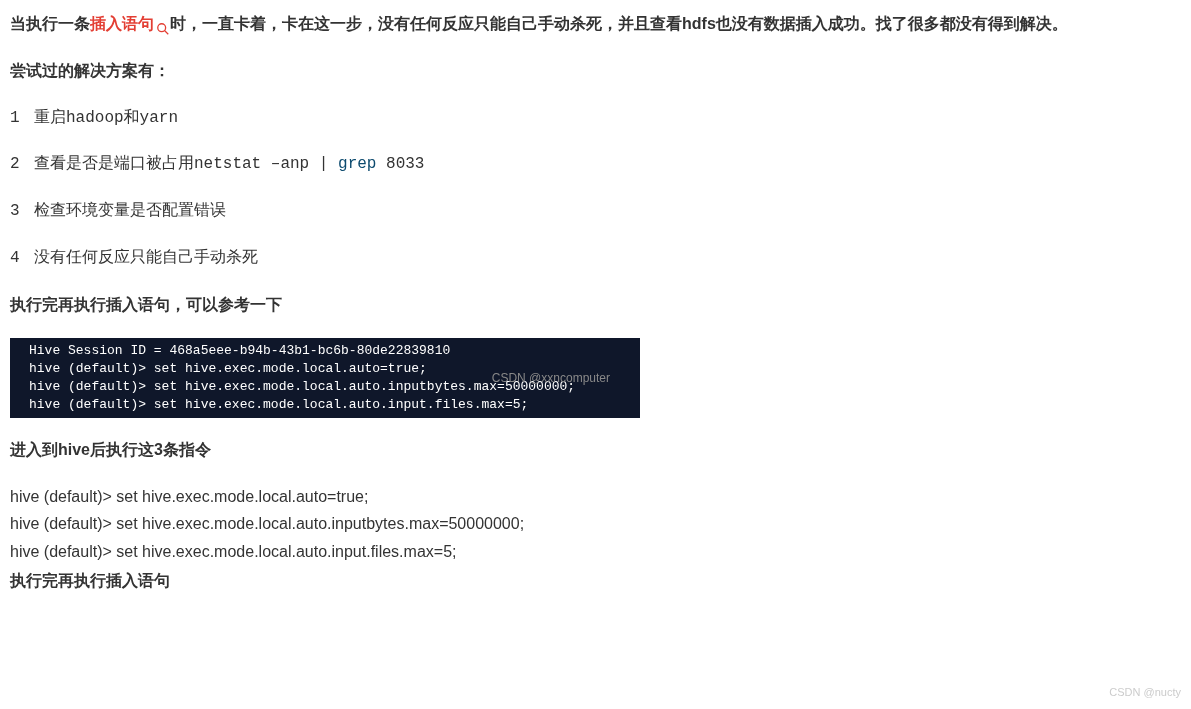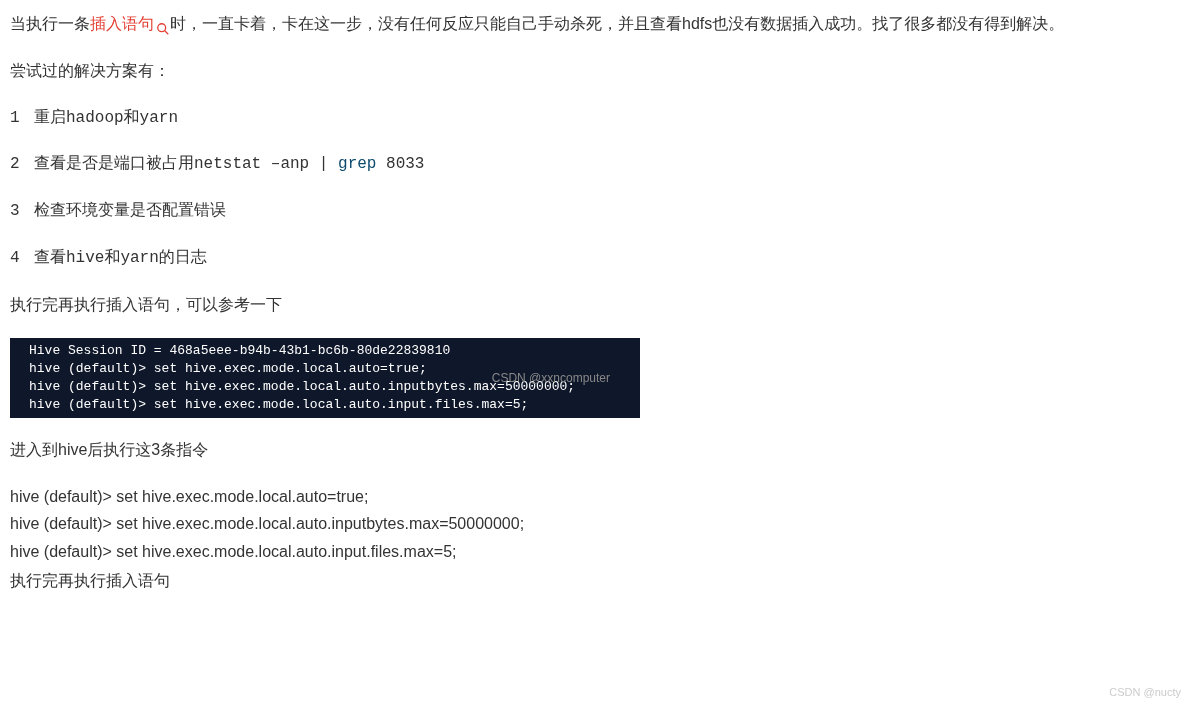--- a/index.html
+++ b/index.html
@@ -14,20 +14,21 @@
       color: #333;
       background: #fff;
       padding: 10px;
     }
     .content {
       max-width: 1191px;
     }
     p {
       margin-bottom: 18px;
       color: #333;
+      font-weight: bold;
     }
     .highlight-orange {
       color: #e33e33;
     }
     .highlight-blue {
       color: #0c4a6e;
     }
     .search-icon {
       display: inline-block;
       width: 14px;
@@ -105,21 +106,21 @@
 
   <div class="list-item">
     <span class="list-num">2</span><span>查看是否是端口被占用netstat –anp | </span><span class="highlight-blue">grep</span><span> 8033</span>
   </div>
 
   <div class="list-item">
     <span class="list-num">3</span><span>检查环境变量是否配置错误</span>
   </div>
 
   <div class="list-item">
-    <span class="list-num">4</span><span>查看hive和yarn的日志</span>
+    <span class="list-num">4</span><span>没有任何反应只能自己手动杀死</span>
   </div>
 
   <p>执行完再执行插入语句，可以参考一下</p>
 
 
   <div class="terminal"><span>Hive Session ID = 468a5eee-b94b-43b1-bc6b-80de22839810</span>
 <span>hive (default)&gt; set hive.exec.mode.local.auto=true;</span>
 <span>hive (default)&gt; set hive.exec.mode.local.auto.inputbytes.max=50000000;</span>
 <span>hive (default)&gt; set hive.exec.mode.local.auto.input.files.max=5;</span><span class="terminal-watermark">CSDN @xxncomputer</span></div>
 

